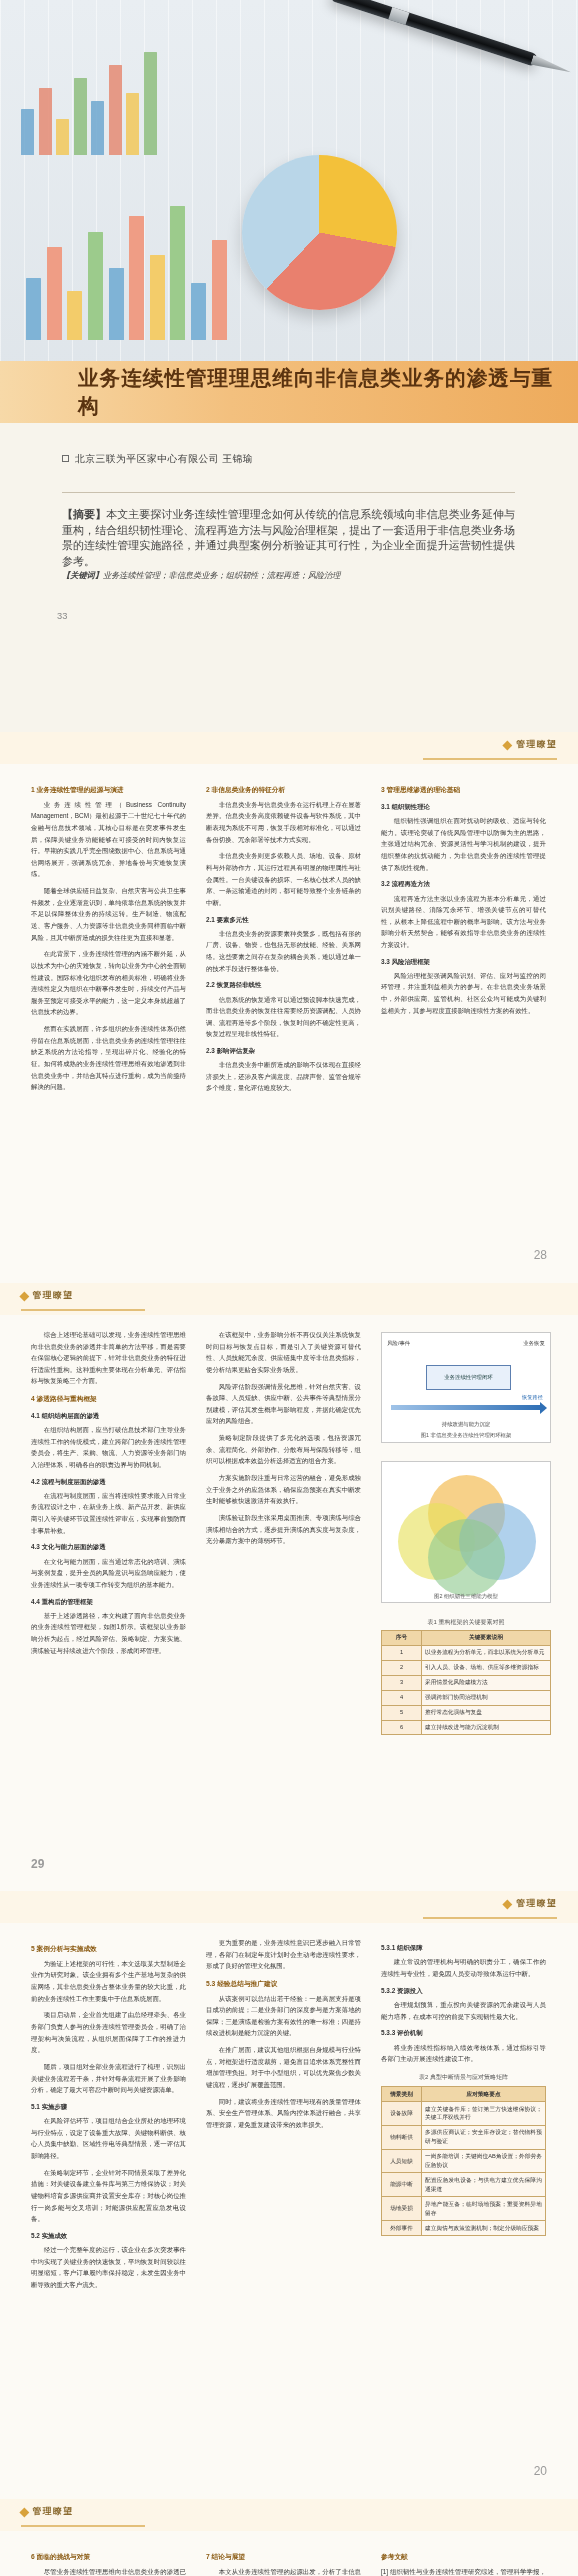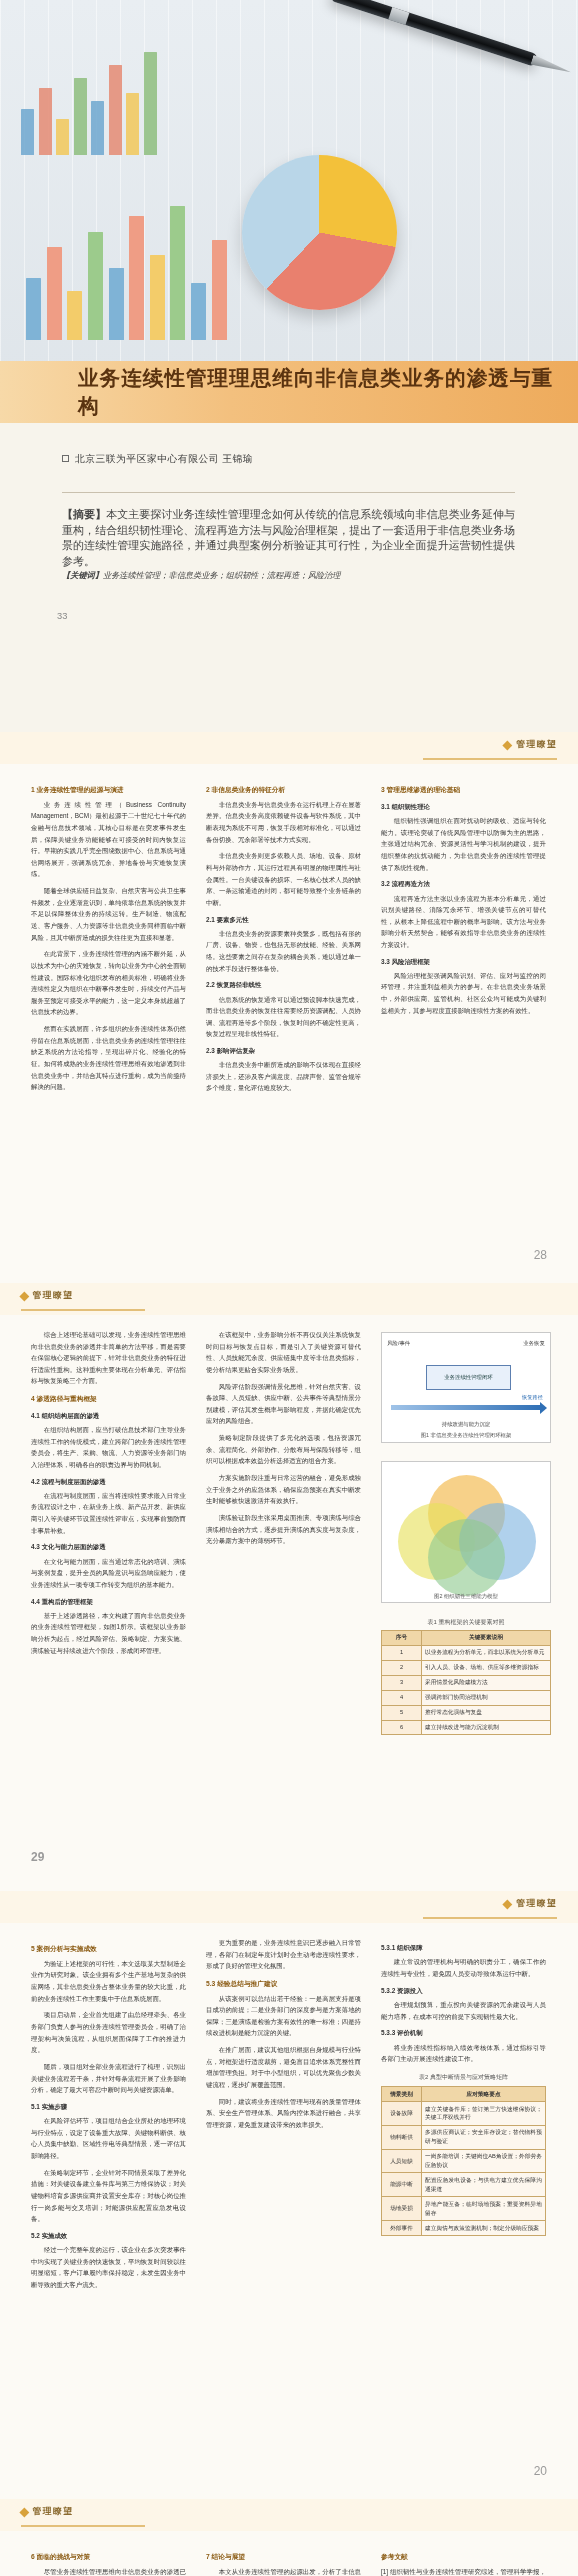--- a/index.html
+++ b/index.html
@@ -307,21 +307,21 @@
             <td class="m">推行常态化演练与复盘</td>
           </tr>
         <tr>
             <td class="c">6</td>
             <td class="m">建立持续改进与能力沉淀机制</td>
           </tr>
       </tbody>
     </table>
   </div>
 
-  <div class="pagefoot" style="left:31px; bottom:27px;font-weight:bold;">29</div>
+  <div class="pagefoot" style="left:31px; bottom:20px;font-weight:bold;">29</div>
 </div>
 
 <div class="page" id="page4">
   <div class="mhead">
     <div class="tab" style="right:20.6px;">
       <span class="dot"></span>
       <span>管理瞭望</span>
     </div>
     <div class="line" style="right:20.6px; width:134px;"></div>
   </div>

